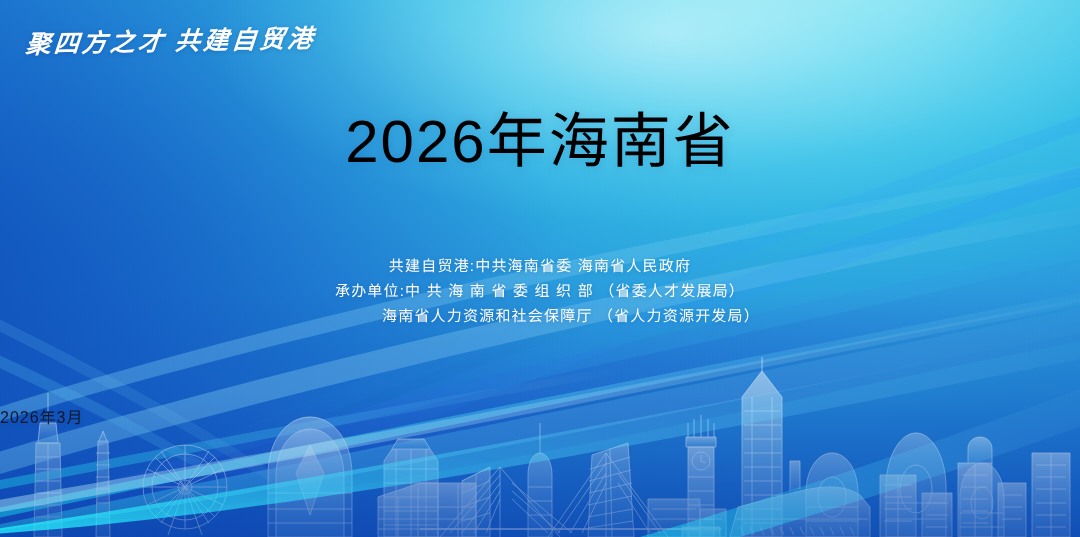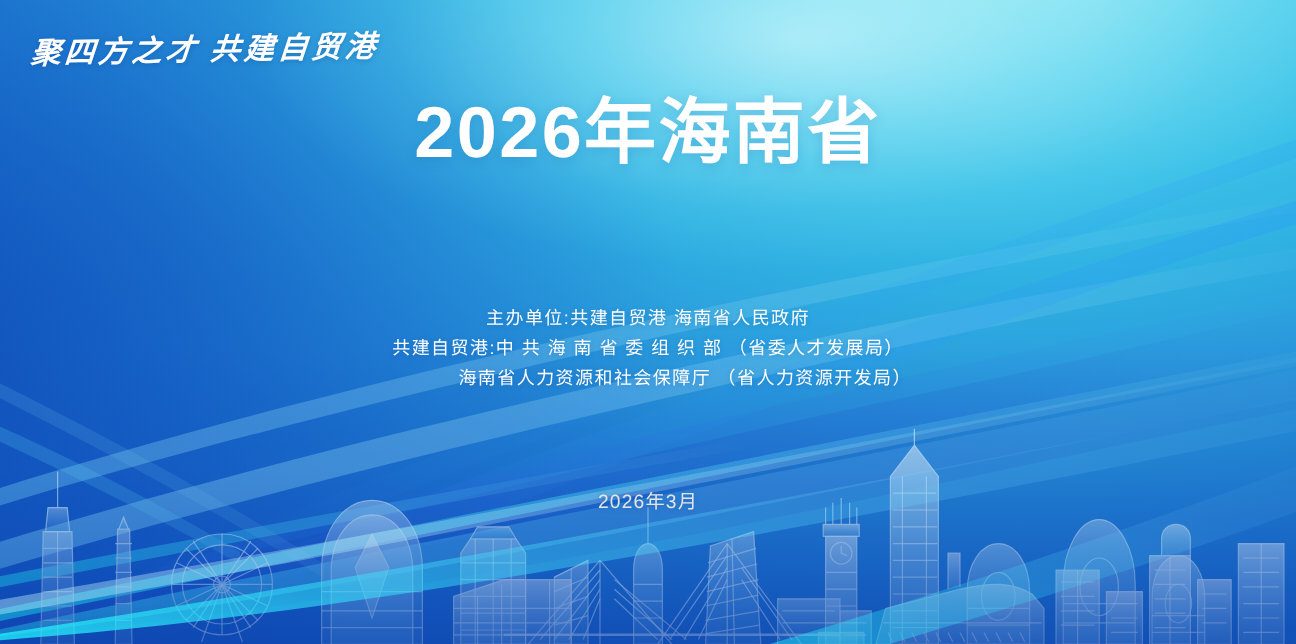--- a/index.html
+++ b/index.html
@@ -59,38 +59,39 @@
     white-space:nowrap;
     text-shadow:0 1px 4px rgba(8,56,140,.30);
     transform:skewX(-6deg) rotate(-1.2deg);
     transform-origin:left center;
   }
 
   .title-wrap{
     position:absolute;left:0;right:0;top:74px;text-align:center;
   }
   .title-line{
-    color:#ffffff;font-weight:700;white-space:nowrap;
+    color:#000000;font-weight:400;white-space:nowrap;
     text-shadow:0 2px 10px rgba(20,95,175,.22);
+    margin-top:31px;
   }
   .title-1{font-size:60px;line-height:74px;letter-spacing:2px;}
   .title-2{font-size:68px;line-height:82px;letter-spacing:2px;}
 
   .orgs{
     position:absolute;left:0;right:0;top:253px;text-align:center;
     color:#ffffff;font-size:15px;line-height:25px;font-weight:400;
     text-shadow:0 1px 4px rgba(12,66,150,.26);
   }
   .org-line{letter-spacing:1.2px;white-space:nowrap;}
   .org-line.spread{letter-spacing:1.2px;}
   .org-line.indent{padding-left:62px;}
 
   .date{
-    position:absolute;left:0;right:0;top:404px;text-align:center;
-    color:#e5e5e5;font-size:16px;letter-spacing:1px;
+    position:absolute;left:0;right:0;top:404px;text-align:left;
+    color:#0f172a;font-size:16px;letter-spacing:1px;
     text-shadow:0 1px 4px rgba(12,66,150,.26);
   }
 
   
   .skyline{position:absolute;left:0;bottom:0;width:1080px;height:180px;}
   .skyline svg{display:block;width:1080px;height:180px;}
 </style>
 </head>
 <body>
 
@@ -351,20 +352,20 @@
     </svg>
   </div>
 
   <div class="slogan">聚四方之才  共建自贸港</div>
 
   <div class="title-wrap">
     <div class="title-line title-1">2026年海南省</div>
   </div>
 
   <div class="orgs">
-    <div class="org-line">主办单位:共建自贸港  海南省人民政府</div>
-    <div class="org-line spread">共建自贸港:中 共 海 南 省 委 组 织 部 （省委人才发展局）</div>
+    <div class="org-line">共建自贸港:中共海南省委  海南省人民政府</div>
+    <div class="org-line spread">承办单位:中 共 海 南 省 委 组 织 部 （省委人才发展局）</div>
     <div class="org-line spread indent">海南省人力资源和社会保障厅 （省人力资源开发局）</div>
   </div>
 
   <div class="date">2026年3月</div>
 
 </div>
 
 </body></html>

